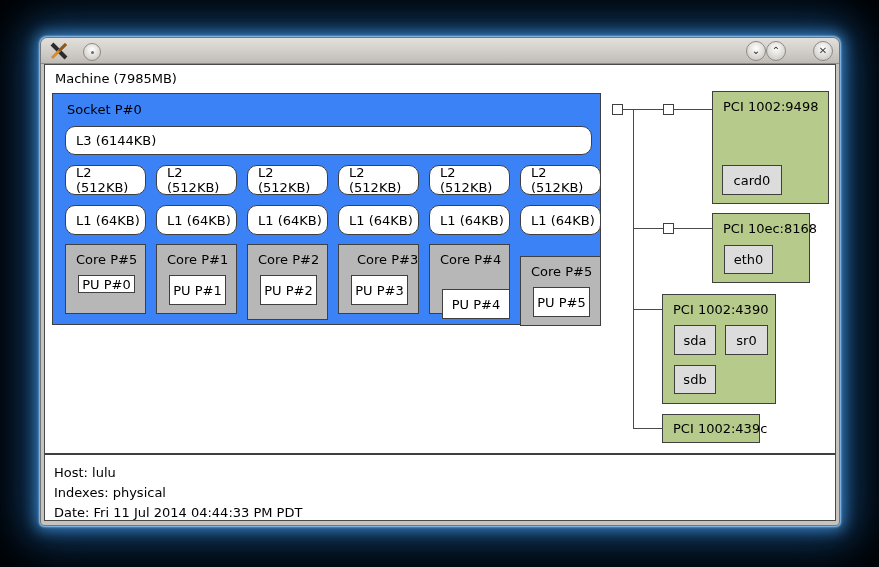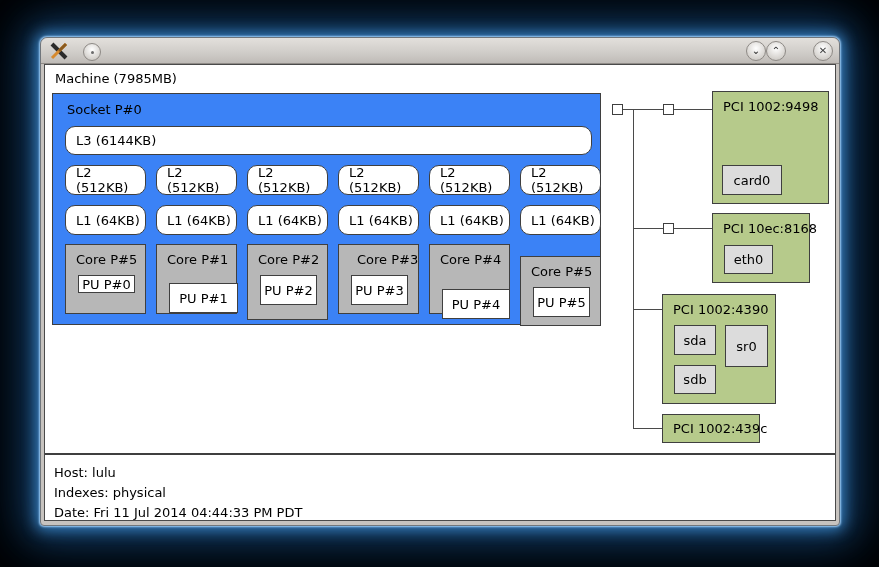--- a/index.html
+++ b/index.html
@@ -115,21 +115,21 @@
             </div>
 
           <div class="obox core colw" style="left:12px;top:150px;height:70px;">
             <div class="lbl" style="left:10px;top:7px;">Core P#5</div>
             <div class="obox pu" style="left:12px;top:30px;width:57px;height:18px;">
                 <span>PU P#0</span>
               </div>
           </div>
           <div class="obox core colw" style="left:103px;top:150px;height:70px;">
             <div class="lbl" style="left:10px;top:7px;">Core P#1</div>
-            <div class="obox pu" style="left:12px;top:38px;width:69px;height:30px;">
+            <div class="obox pu" style="left:12px;top:30px;width:57px;height:30px;">
                 <span>PU P#1</span>
               </div>
           </div>
           <div class="obox core colw" style="left:194px;top:150px;height:76px;">
             <div class="lbl" style="left:10px;top:7px;">Core P#2</div>
             <div class="obox pu" style="left:12px;top:30px;width:57px;height:30px;">
                 <span>PU P#2</span>
               </div>
           </div>
           <div class="obox core colw" style="left:285px;top:150px;height:70px;">
@@ -173,21 +173,21 @@
           <div class="obox dev" style="left:11px;top:31px;width:49px;height:29px;">
               <span>eth0</span>
             </div>
         </div>
 
         <div class="obox pci" style="left:617px;top:229px;width:114px;height:110px;">
           <div class="lbl" style="left:10px;top:7px;">PCI 1002:4390</div>
           <div class="obox dev" style="left:11px;top:30px;width:42px;height:30px;">
               <span>sda</span>
             </div>
-          <div class="obox dev" style="left:62px;top:30px;width:43px;height:42px;">
+          <div class="obox dev" style="left:62px;top:30px;width:43px;height:30px;">
               <span>sr0</span>
             </div>
           <div class="obox dev" style="left:11px;top:70px;width:42px;height:29px;">
               <span>sdb</span>
             </div>
         </div>
 
         <div class="obox pci" style="left:617px;top:349px;width:98px;height:29px;display:flex;align-items:center;">
           <div class="lbl" style="left:10px;position:relative;">PCI 1002:439c</div>
         </div>

